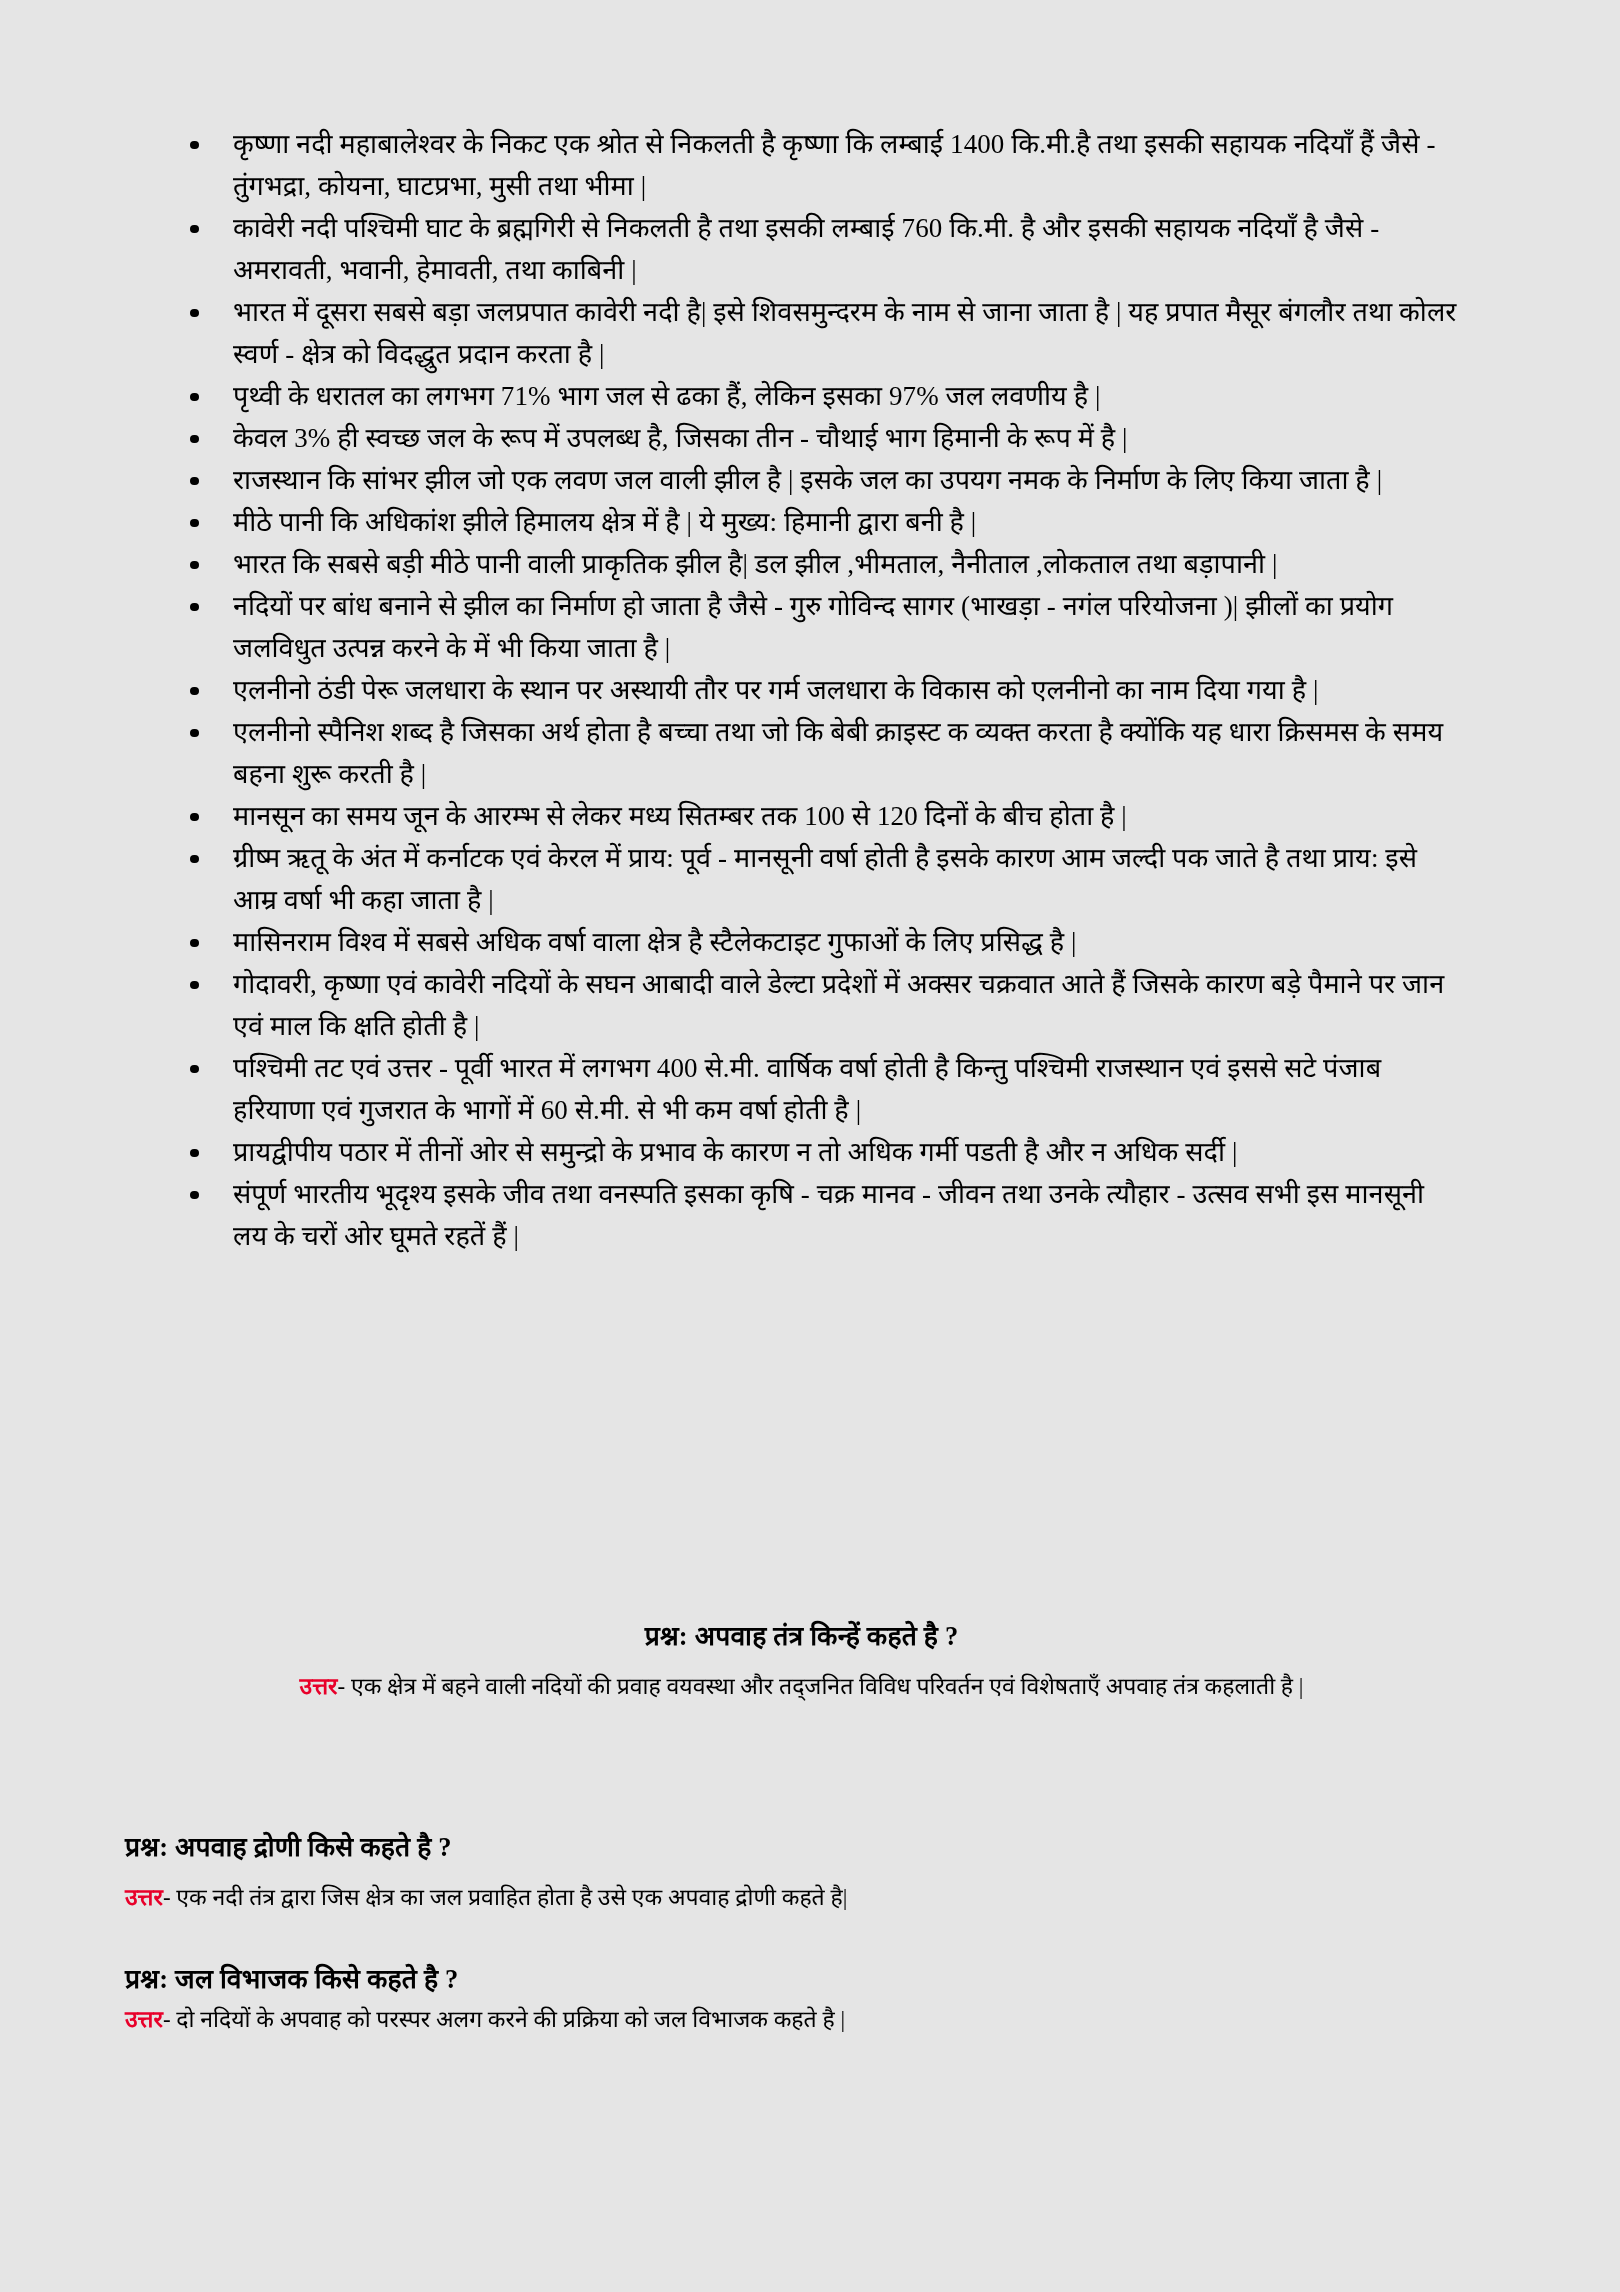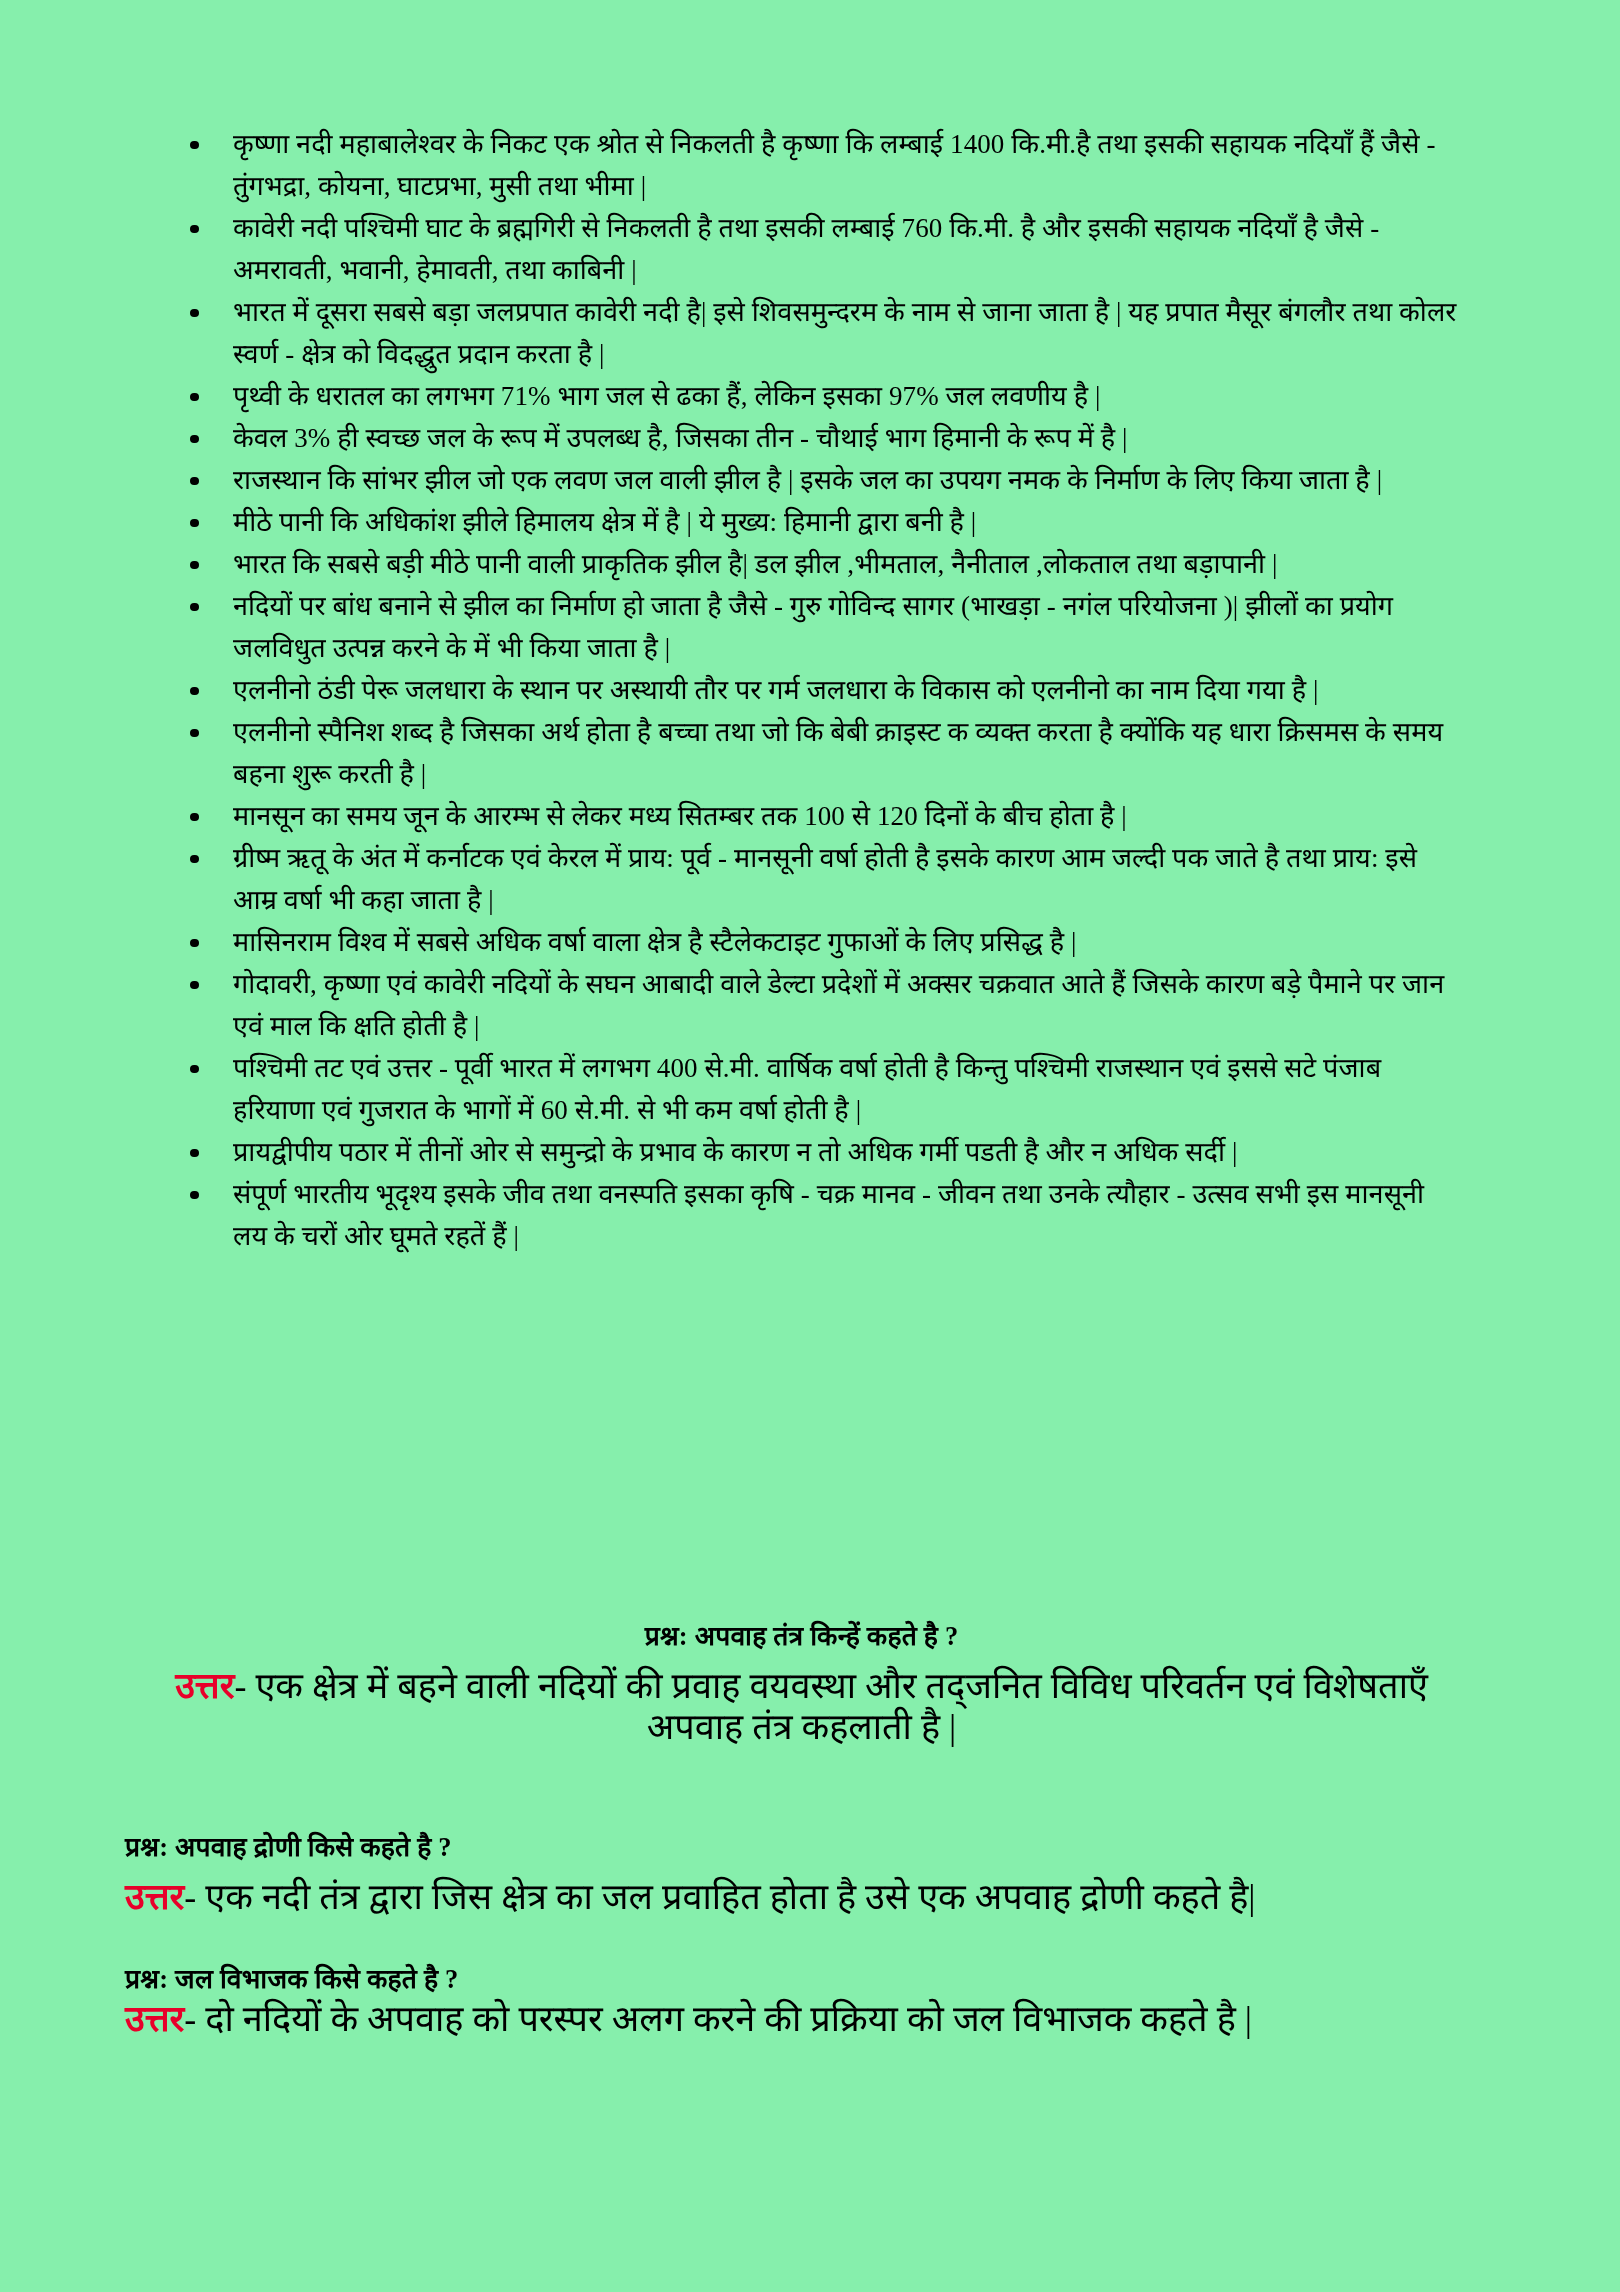--- a/index.html
+++ b/index.html
@@ -8,21 +8,21 @@
     background: #ffffff;
   }
   body {
     font-family: "Liberation Serif", "DejaVu Serif", serif;
     color: #000000;
   }
   .page {
     position: relative;
     width: 1620px;
     height: 2293px;
-    background: #86efac;
+    background: #e5e5e5;
     box-sizing: border-box;
     padding: 0;
     overflow: hidden;
   }
   .content {
     position: absolute;
     left: 0;
     top: 0;
     width: 1620px;
   }
@@ -63,21 +63,21 @@
     left: 125px;
     width: 1353px;
   }
   .q-line {
     font-weight: bold;
     font-size: 26.5px;
     line-height: 39px;
     letter-spacing: 0.2px;
   }
   .a-line {
-    font-size: 36px;
+    font-size: 23px;
     line-height: 41px;
   }
   .ans-label {
     color: #e8002a;
     font-weight: 600;
   }
   .spacer-sm { height: 9.8px; }
 </style>
 </head>
 <body>

